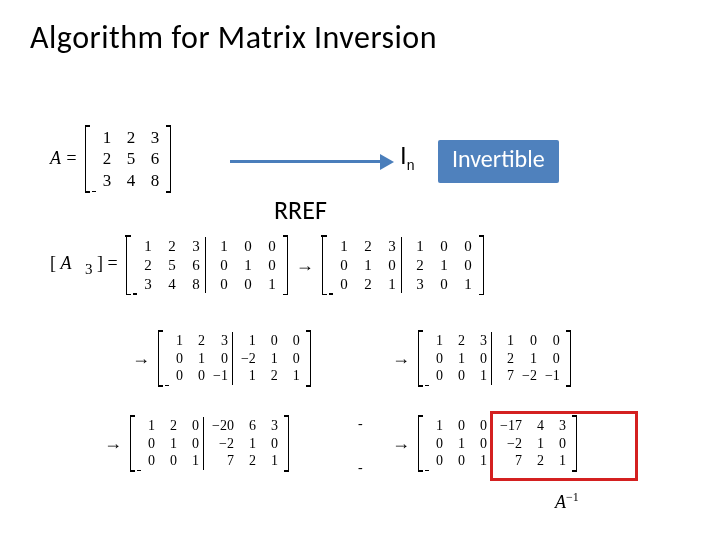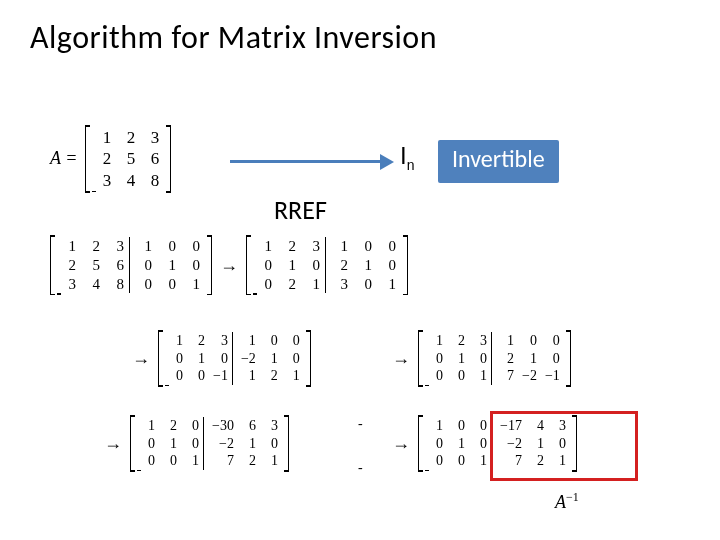--- a/index.html
+++ b/index.html
@@ -186,20 +186,27 @@
     <div class="arrow-shaft"></div>
     <div class="arrow-head"></div>
     <div class="rref-label">RREF</div>
     <div class="i-n">
       <span>I</span><sub>n</sub>
     </div>
     <div class="badge">Invertible</div>
   </div>
 
   <div class="math med" style="left:50px; top:235px;">
+    <span class="lbl">
+      <span>[</span>
+      <span class="lblit">A</span>
+      &nbsp;
+      <span class="lblit"></span><sub>3</sub>
+      <span>] =</span>
+    </span>
     <span class="mtx">
       <span class="tick-tl"></span><span class="tick-tr"></span><span class="tick-bl"></span><span class="tick-br"></span>
       <table>
         <tbody>
             <tr>
               <td>1</td>
               <td>2</td>
               <td>3</td>
               <td class="sep-left">1</td>
               <td>0</td>
@@ -330,21 +337,21 @@
   <div class="math sml" style="left:100px; top:415px;">
     <span class="arrowto">→</span>
     <span class="mtx">
       <span class="tick-tl"></span><span class="tick-tr"></span><span class="tick-bl"></span><span class="tick-br"></span>
       <table>
         <tbody>
             <tr>
               <td>1</td>
               <td>2</td>
               <td>0</td>
-              <td class="sep-left">−30</td>
+              <td class="sep-left">−20</td>
               <td>6</td>
               <td>3</td>
             </tr>
         <tr>
               <td>0</td>
               <td>1</td>
               <td>0</td>
               <td class="sep-left">−2</td>
               <td>1</td>
               <td>0</td>

